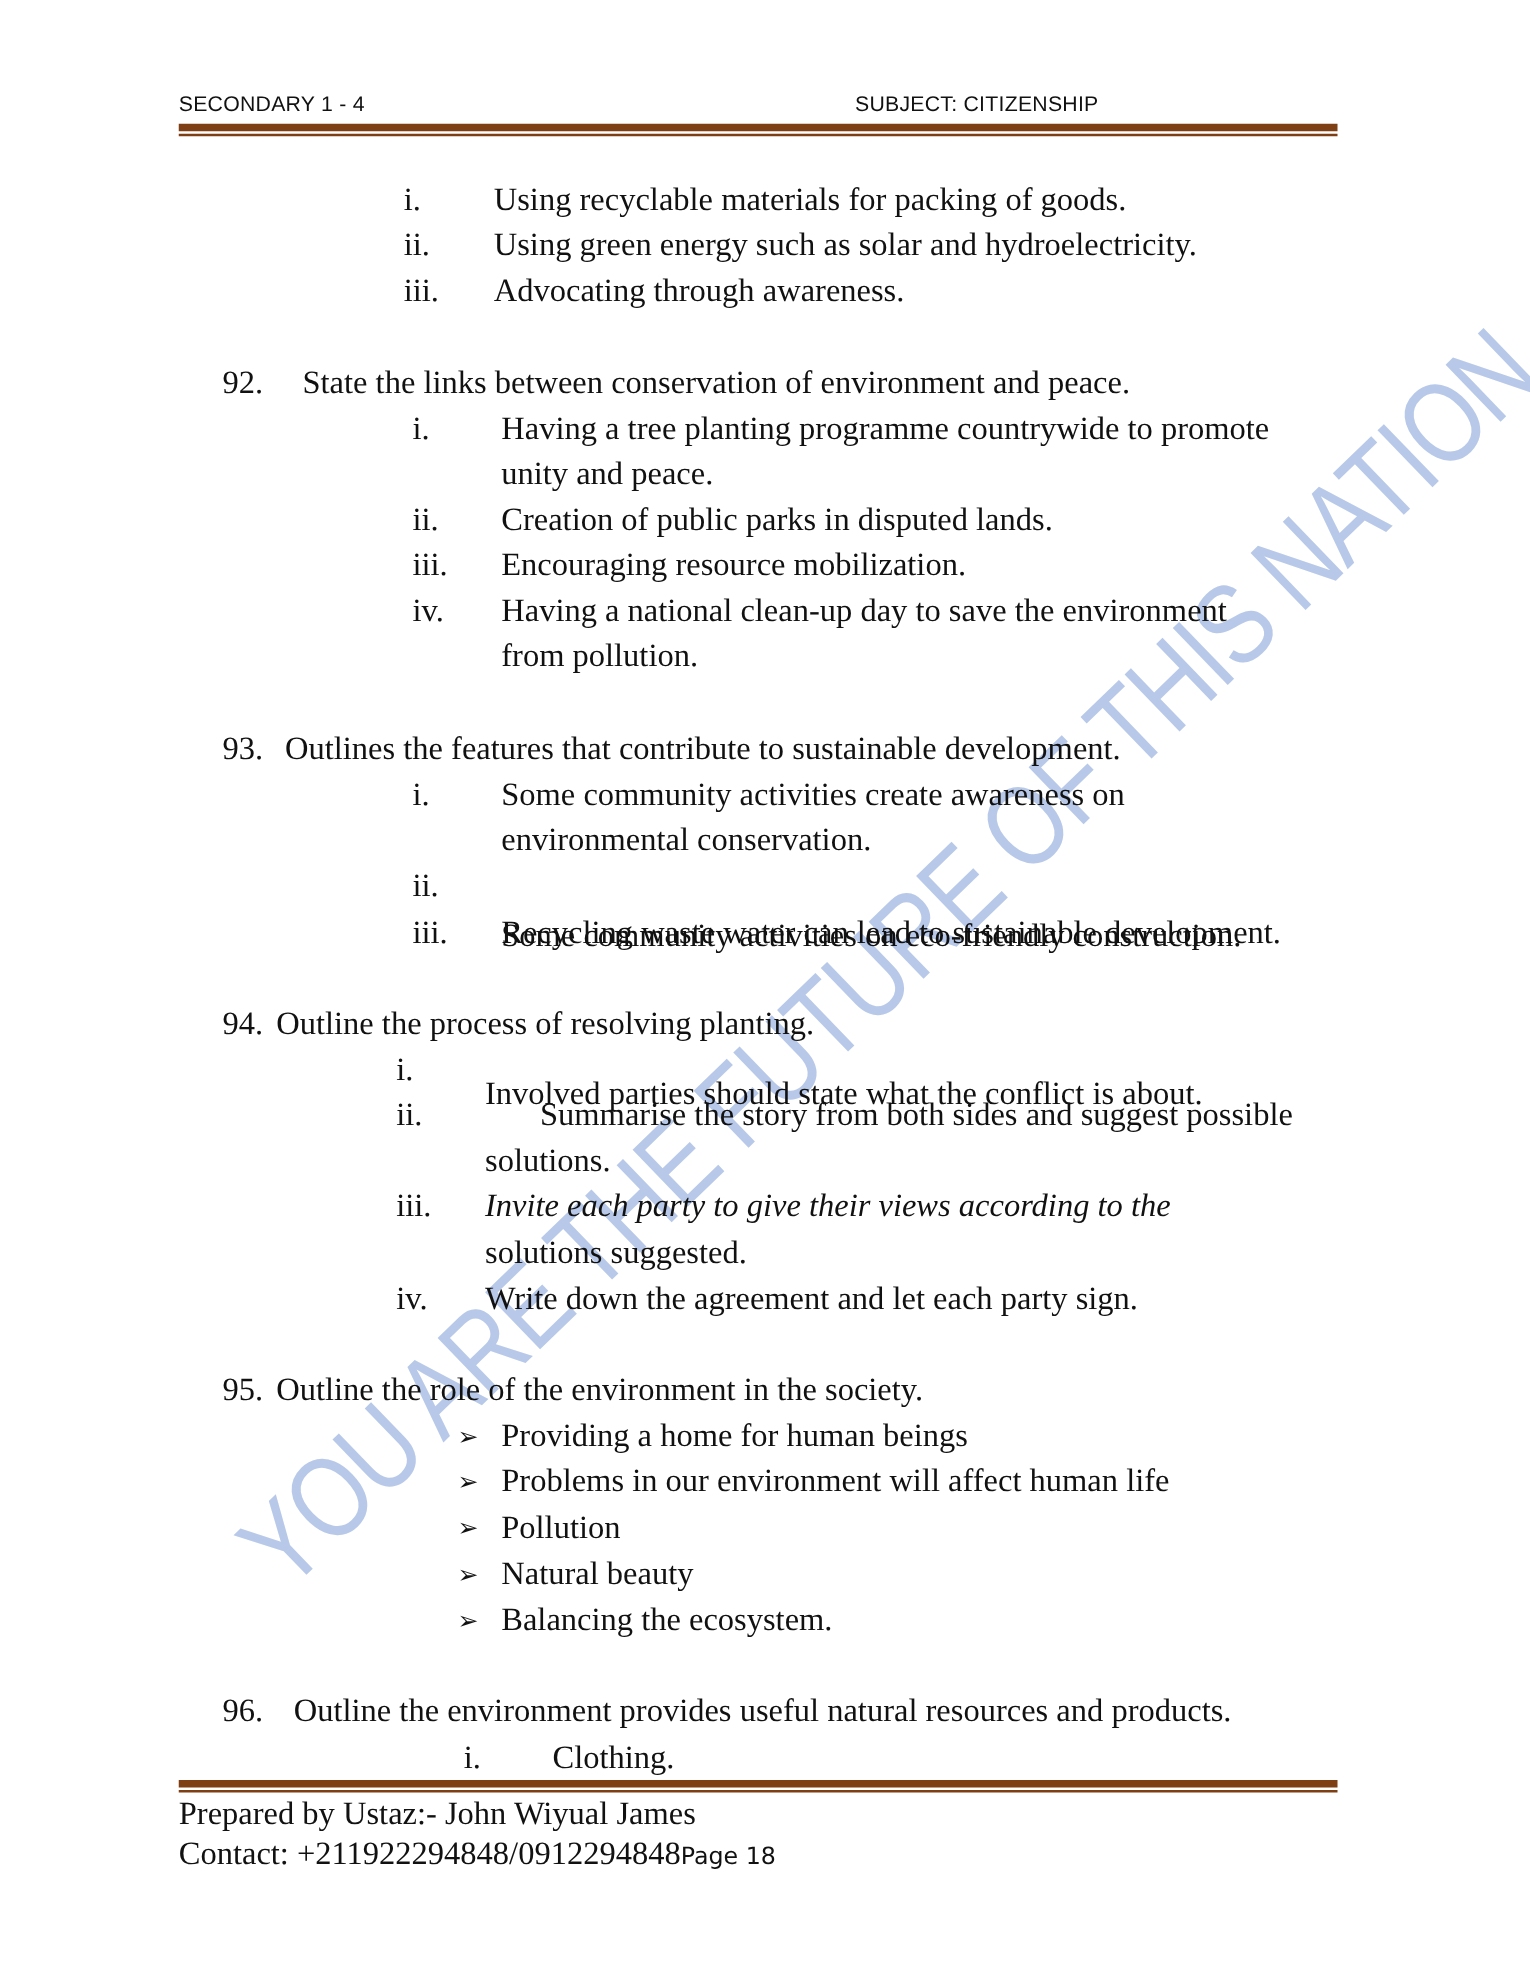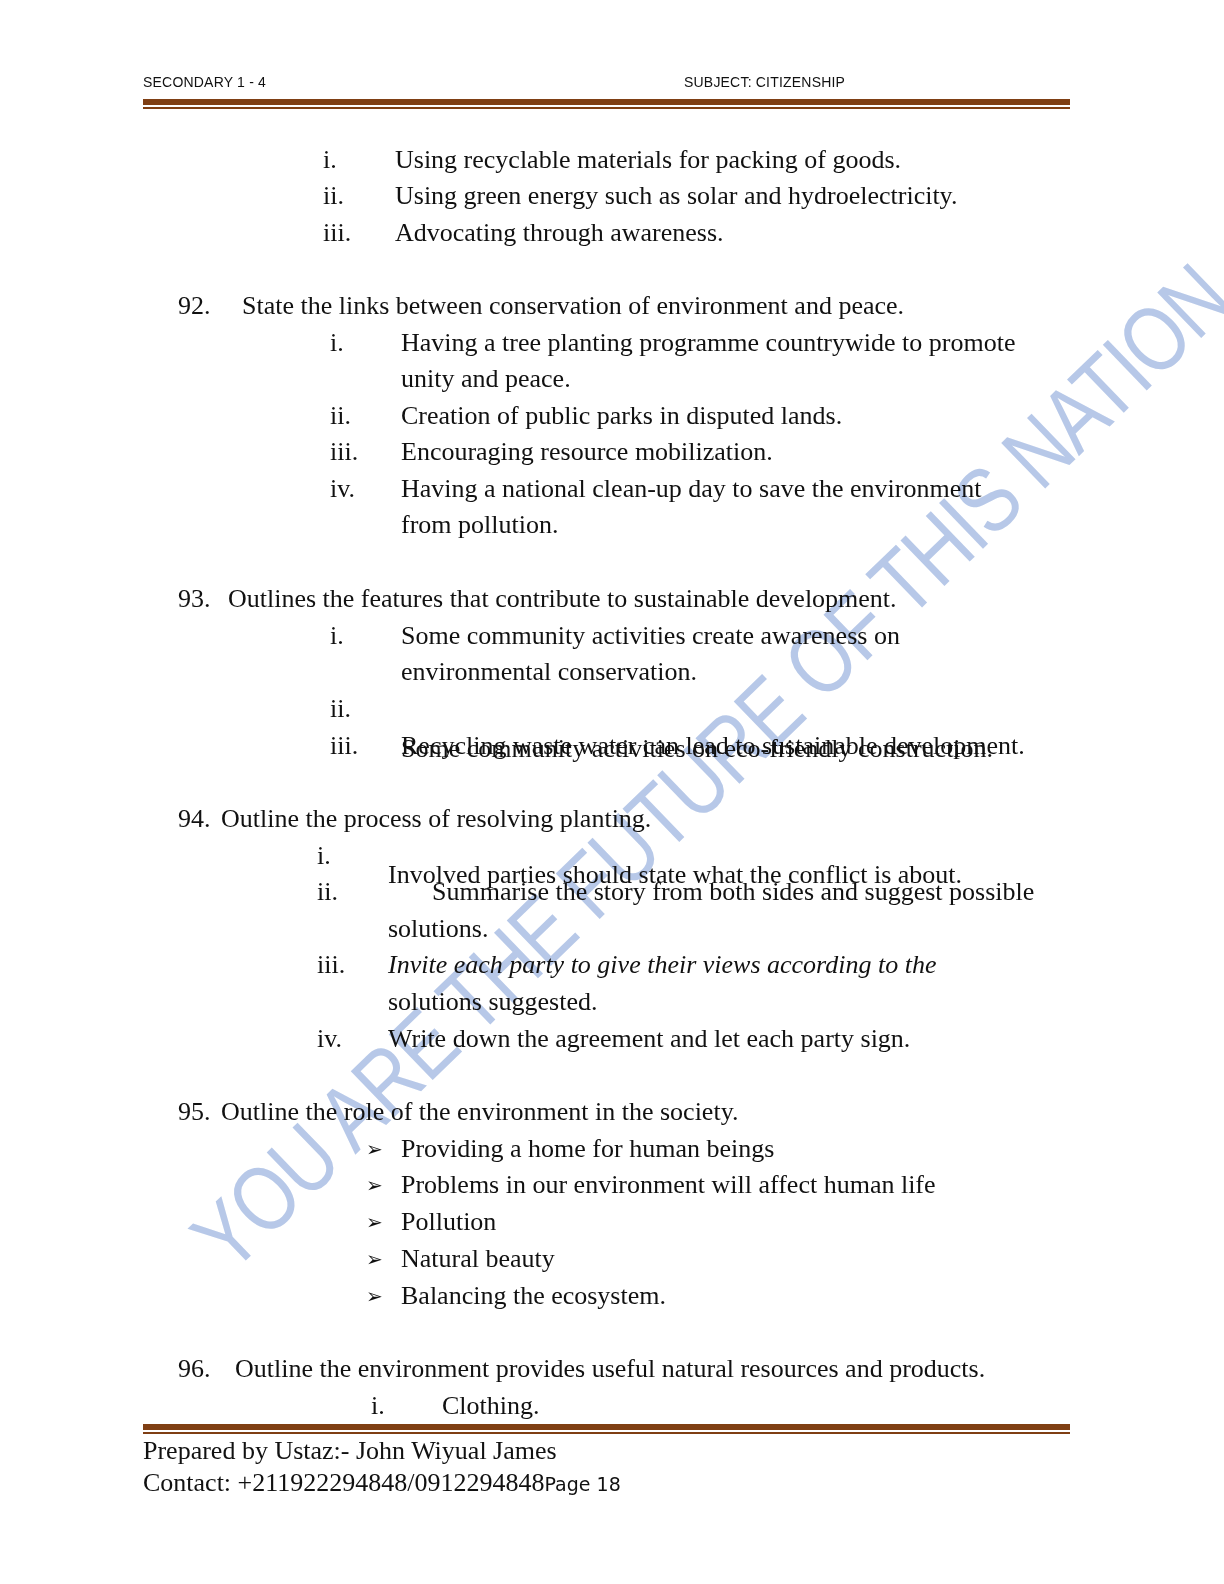--- a/index.html
+++ b/index.html
@@ -1,21 +1,21 @@
 <!DOCTYPE html>
 <html><head>
   <meta charset="utf-8">
   <style>
     html, body { margin: 0; padding: 0; background: #ffffff; }
     body { width: 1224px; height: 1584px; position: relative; overflow: hidden; }
     .page { position: absolute; left: 0; top: 0; width: 1224px; height: 1584px; background: #fff; }
 
     .hdr-text {
       position: absolute; top: 74px;
-      font-family: "Liberation Sans", sans-serif; font-size: 14px; color: #111;
+      font-family: "Liberation Sans", sans-serif; font-size: 17px; color: #111;
       letter-spacing: 0.2px;
     }
     .hdr-left { left: 143px; }
     .hdr-right { left: 684px; }
 
     .rule-thick { position: absolute; left: 143px; width: 927px; height: 6px; background: #7f3f14; }
     .rule-thin { position: absolute; left: 143px; width: 927px; height: 2px; background: #7f3f14; }
 
     .watermark {
       position: absolute; left: 120px; top: 745px; width: 1000px;

